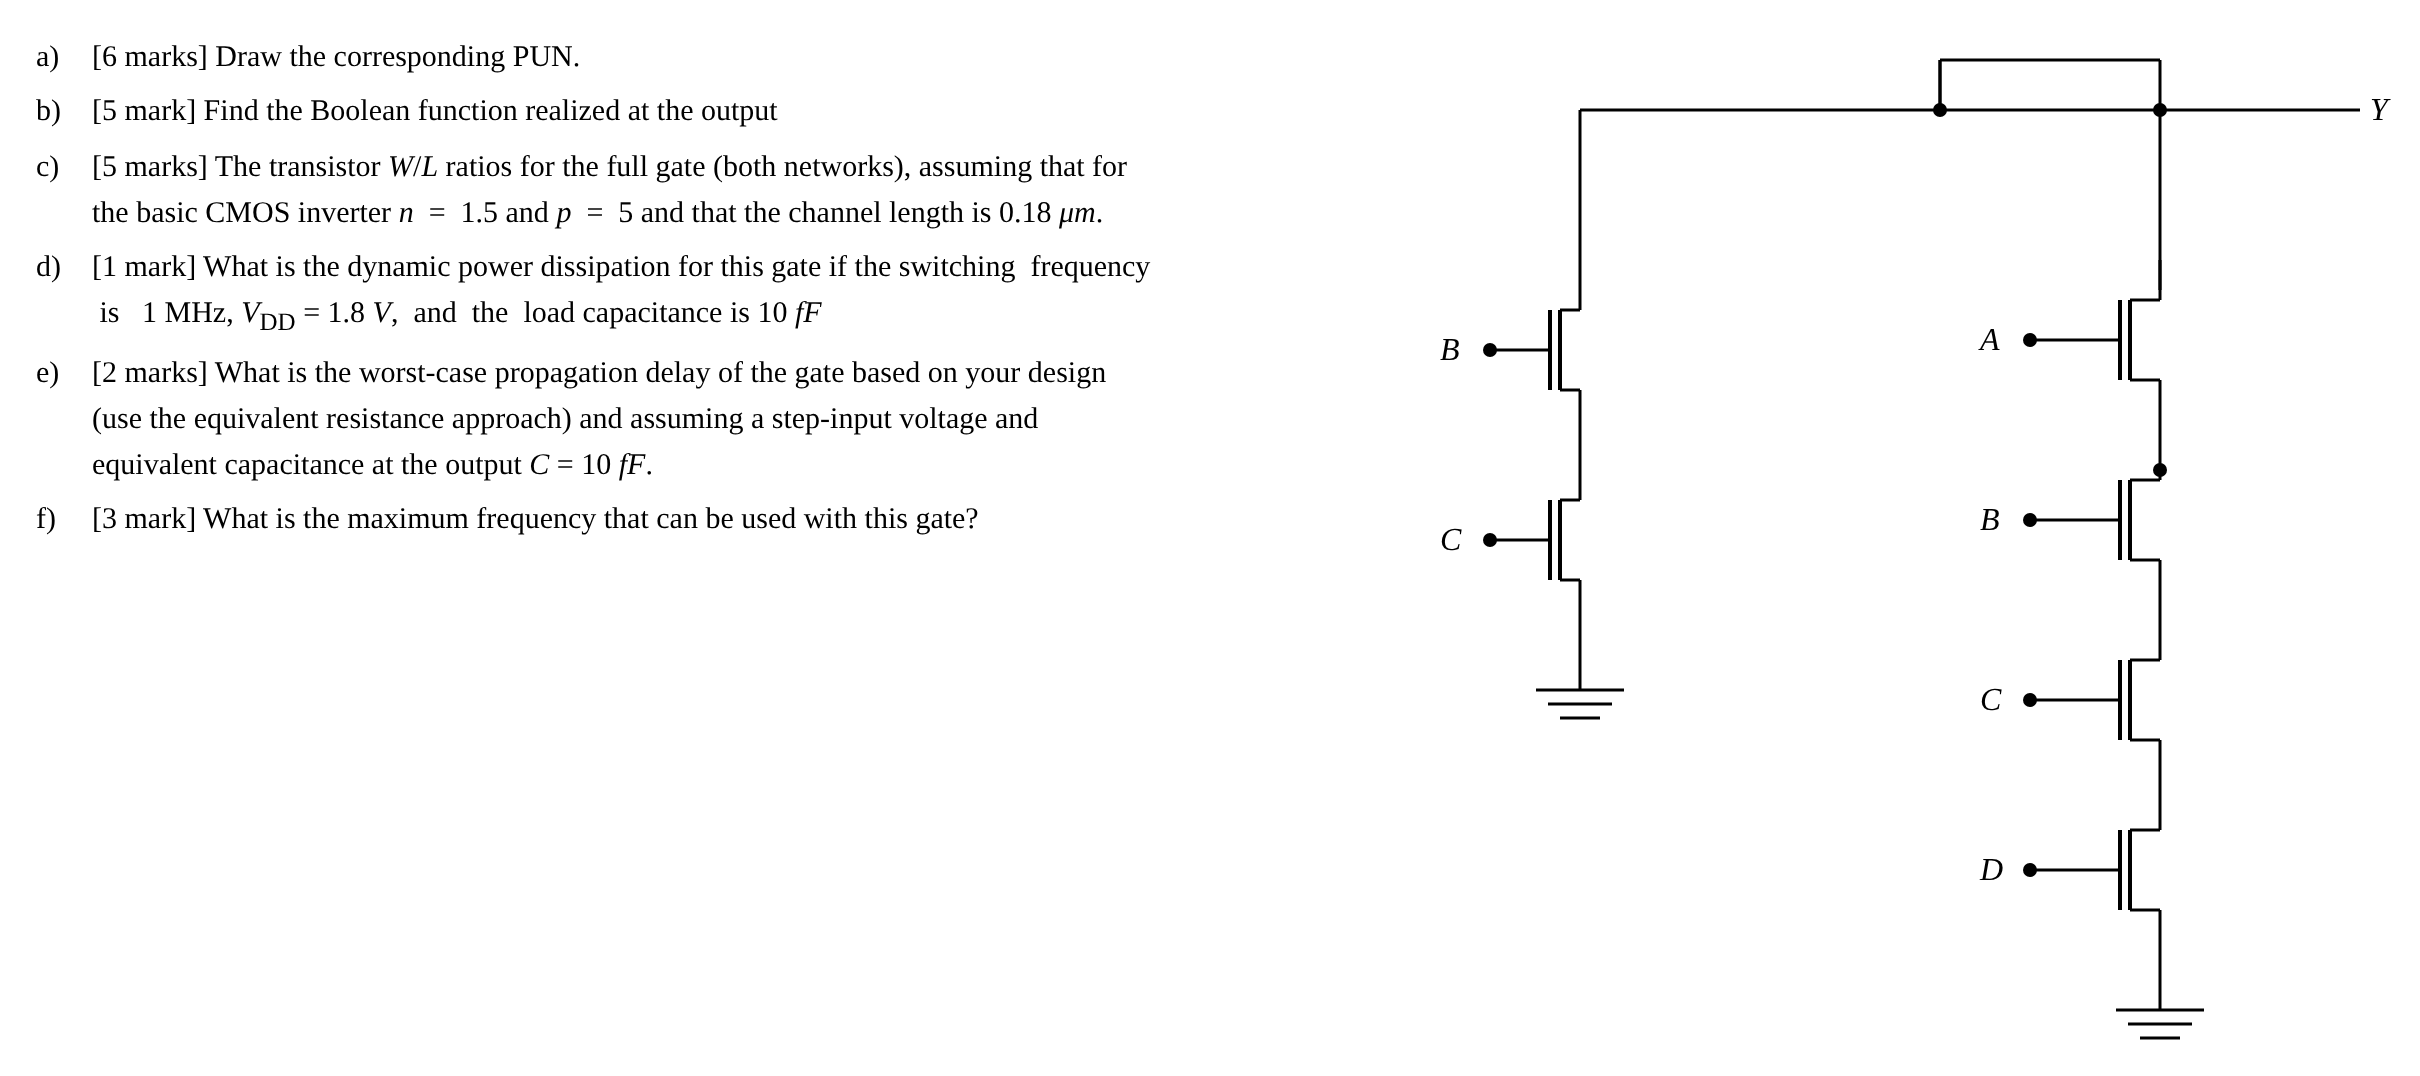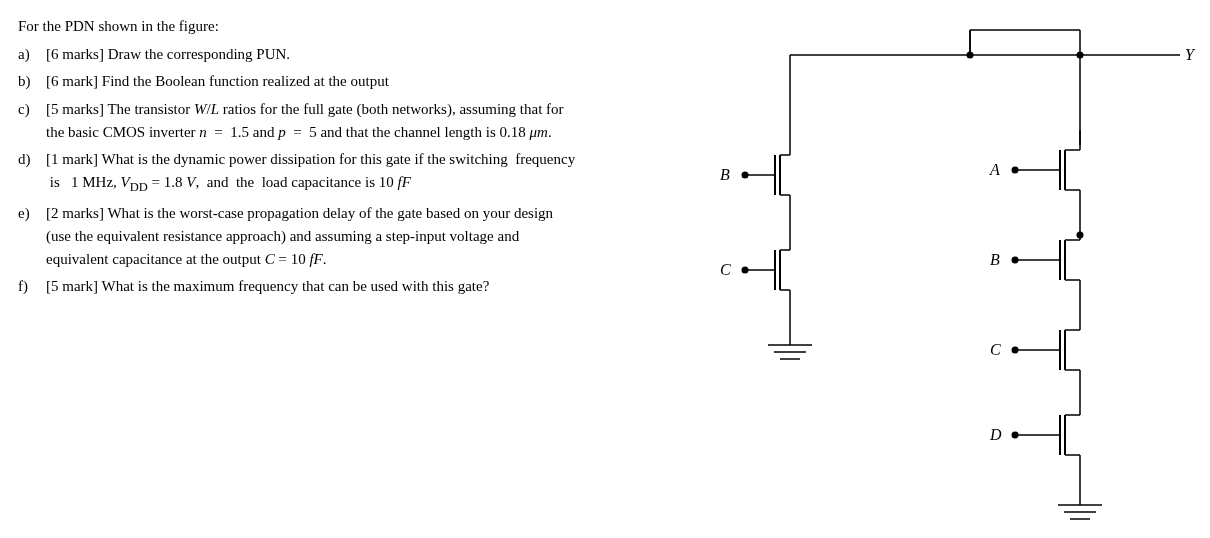--- a/index.html
+++ b/index.html
@@ -55,52 +55,51 @@
       width: 620px;
       height: 538px;
     }
   </style>
 </head>
 <body>
 
 <div class="content-area">
 
   <div class="text-section">
-    <div class="intro-line">For the PDN shown in the figure:</div>
 
     <ul class="question-list">
 
       <li>
         <span class="q-label">a)</span>
         <span class="q-text">[6 marks] Draw the corresponding PUN.</span>
       </li>
 
       <li>
         <span class="q-label">b)</span>
-        <span class="q-text">[6 mark] Find the Boolean function realized at the output</span>
+        <span class="q-text">[5 mark] Find the Boolean function realized at the output</span>
       </li>
 
       <li>
         <span class="q-label">c)</span>
         <span class="q-text">[5 marks] The transistor <span style="font-style:italic;">W</span>/<span style="font-style:italic;">L</span> ratios for the full gate (both networks), assuming that for the basic CMOS inverter <span style="font-style:italic;">n</span> &nbsp;= &nbsp;1.5 and <span style="font-style:italic;">p</span> &nbsp;= &nbsp;5 and that the channel length is 0.18 <span style="font-style:italic;">μm</span>.</span>
       </li>
 
       <li>
         <span class="q-label">d)</span>
         <span class="q-text">[1 mark] What is the dynamic power dissipation for this gate if the switching&nbsp; frequency &nbsp;is &nbsp;&nbsp;1 <span style="">MHz</span>,&nbsp;<span style="font-style:italic;">V</span><sub>DD</sub> = 1.8 <span style="font-style:italic;">V</span>, &nbsp;and &nbsp;the &nbsp;load capacitance is 10 <span style="font-style:italic;">fF</span></span>
       </li>
 
       <li>
         <span class="q-label">e)</span>
         <span class="q-text">[2 marks] What is the worst-case propagation delay of the gate based on your design (use the equivalent resistance approach) and assuming a step-input voltage and equivalent capacitance at the output <span style="font-style:italic;">C</span> = 10 <span style="font-style:italic;">fF</span>.</span>
       </li>
 
       <li>
         <span class="q-label">f)</span>
-        <span class="q-text">[5 mark] What is the maximum frequency that can be used with this gate?</span>
+        <span class="q-text">[3 mark] What is the maximum frequency that can be used with this gate?</span>
       </li>
     </ul>
   </div>
 
   <div class="circuit-section">
     <svg class="circuit" viewBox="0 0 620 538">
 
       <line x1="200" y1="55" x2="490" y2="55" stroke="black" stroke-width="1.5"></line>
 
       <line x1="200" y1="55" x2="200" y2="130" stroke="black" stroke-width="1.5"></line>

